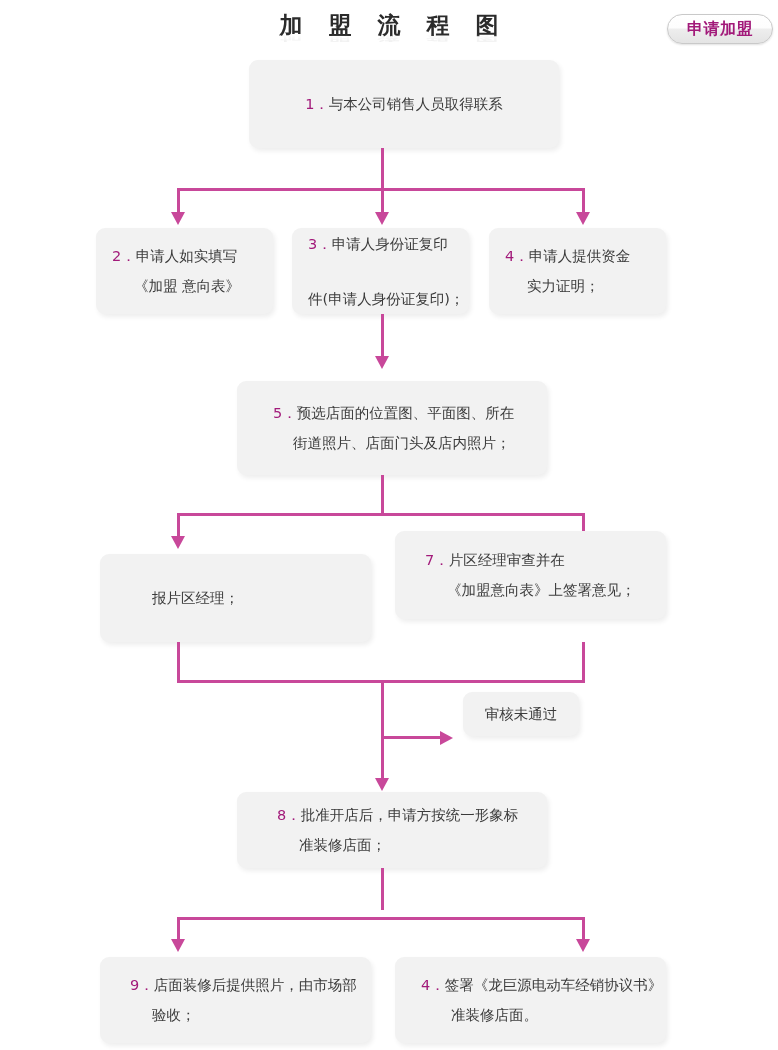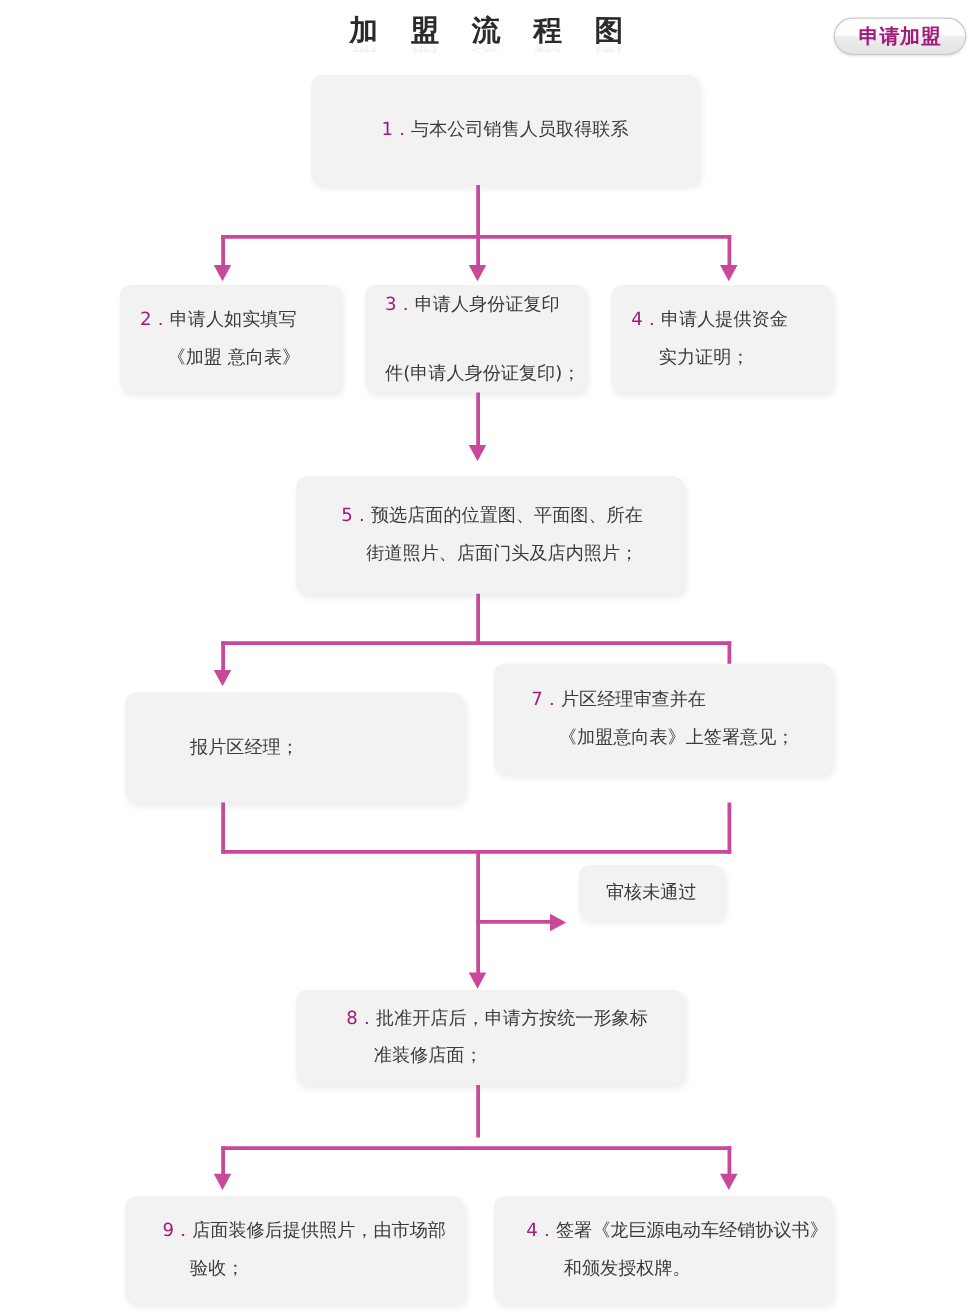--- a/index.html
+++ b/index.html
@@ -218,17 +218,17 @@
     <div class="ln" style="padding-left:36px;">
       <span>验收；</span>
     </div>
   </div>
 
   <div class="node" style="left:395px;top:957px;width:271px;height:86px;">
     <div class="ln" style="padding-left:10px;">
       <span class="num">4．</span><span>签署《龙巨源电动车经销协议书》</span>
     </div>
     <div class="ln" style="padding-left:40px;">
-      <span>和颁发授权牌。</span>
+      <span>准装修店面。</span>
     </div>
   </div>
 
 </div>
 
 </body></html>

